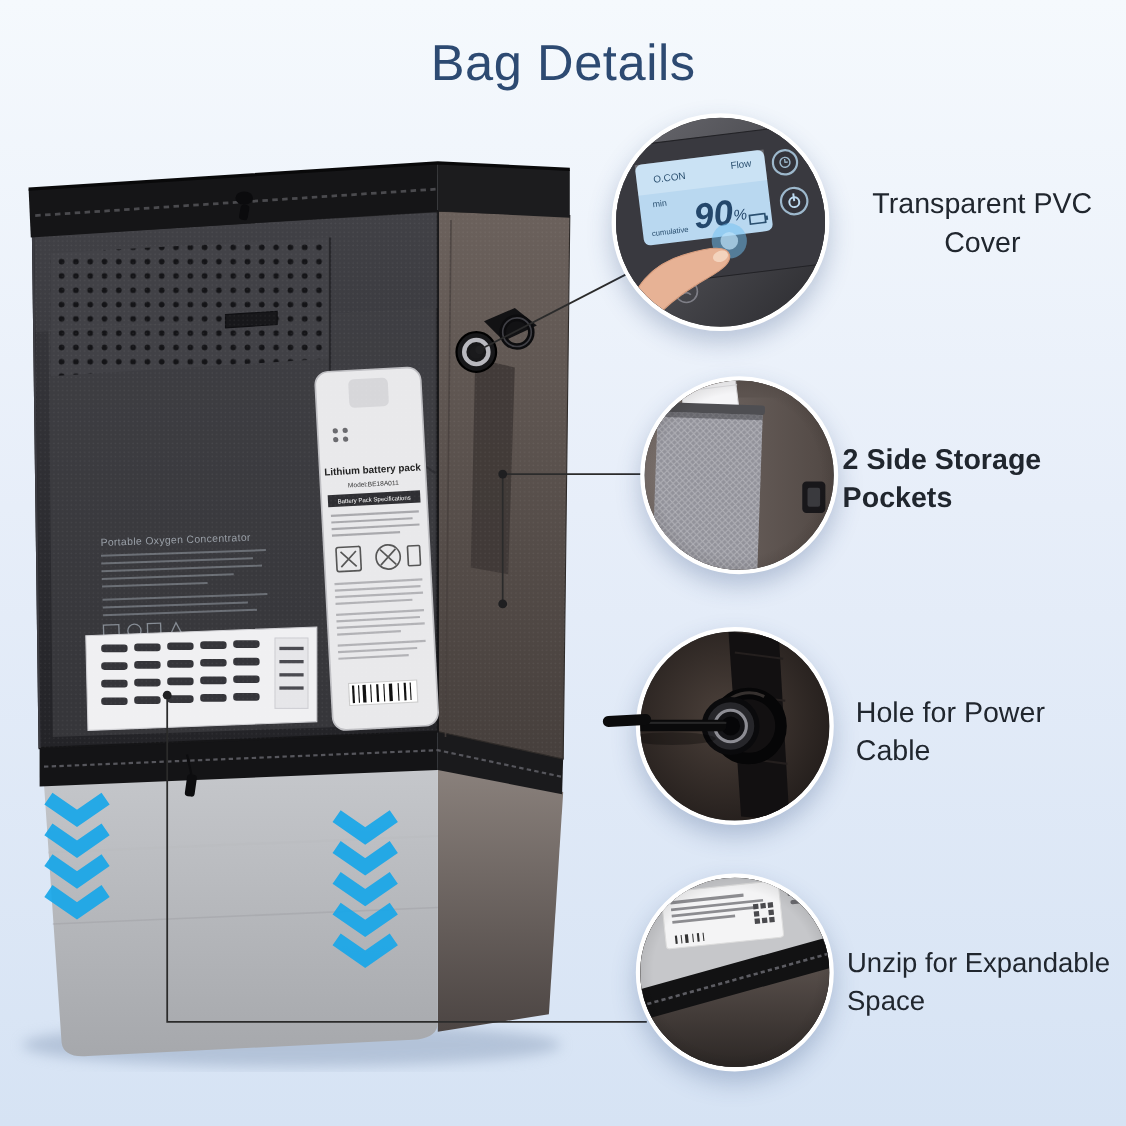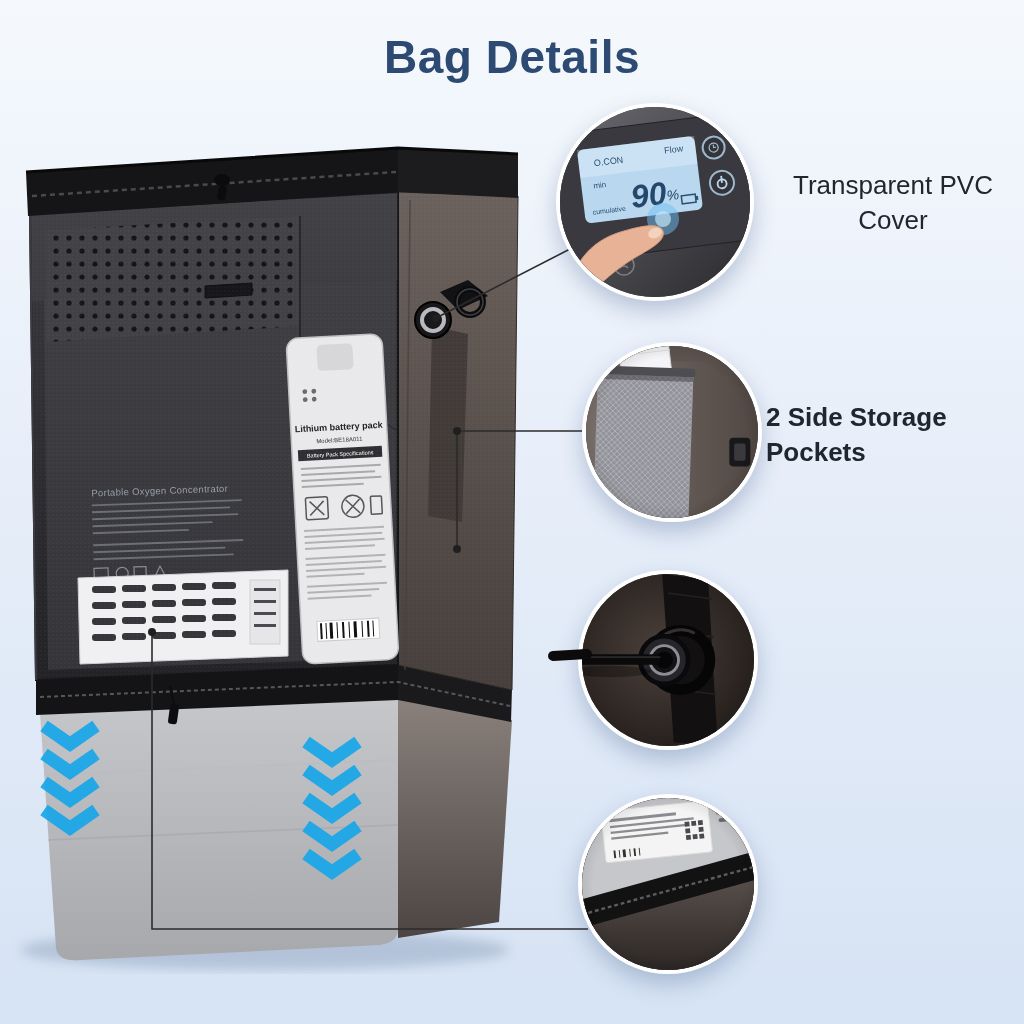--- a/index.html
+++ b/index.html
@@ -1,20 +1,20 @@
 <!DOCTYPE html>
 <html><head>
 <meta charset="utf-8">
 <style>
   html,body{margin:0;padding:0;background:#e8eef8;}
   .canvas{position:relative;width:1024px;height:1024px;overflow:hidden;
     background:linear-gradient(180deg,#f5f9fd 0%,#e7eef9 45%,#d6e3f4 100%);
     font-family:"Liberation Sans",sans-serif;}
   .page-title{position:absolute;top:30px;left:0;width:1024px;text-align:center;
-    font-size:46px;font-weight:bold;letter-spacing:.5px;color:#2d4a72;}
+    font-size:46px;font-weight:normal;letter-spacing:.5px;color:#2d4a72;}
   .bag-svg{position:absolute;left:0;top:130px;width:540px;height:850px;z-index:1;}
   .leader-svg{position:absolute;left:0;top:0;width:1024px;height:1024px;z-index:2;pointer-events:none;}
   .callout{position:absolute;border-radius:50%;border:4px solid #ffffff;overflow:hidden;
     box-sizing:border-box;box-shadow:0 10px 22px rgba(45,75,125,.28);z-index:3;background:#333;}
   .callout svg{display:block;width:100%;height:100%;}
   .co1{left:556px;top:103px;width:198px;height:198px;}
   .co2{left:582px;top:342px;width:180px;height:180px;}
   .co3{left:578px;top:570px;width:180px;height:180px;}
   .co4{left:578px;top:794px;width:180px;height:180px;}
   .cable-stub{position:absolute;left:548px;top:650px;width:44px;height:10px;background:#0b0b0c;
@@ -414,14 +414,16 @@
         <polygon points="0,106 180,56 180,88 0,138" fill="#121213"></polygon>
         <path d="M0,122 L180,72" stroke="#5c5c62" stroke-width="2.5" stroke-dasharray="4,3" fill="none"></path>
       </g>
       <polygon points="0,136 180,86 180,180 0,180" fill="url(#c4b)"></polygon>
       <rect width="180" height="180" fill="url(#vig4)"></rect>
     </svg>
   </div>
 
   <div class="lbl lbl1">Transparent PVC Cover</div>
   <div class="lbl lbl2">2 Side Storage Pockets</div>
+  <div class="lbl lbl3">Hole for Power Cable</div>
+  <div class="lbl lbl4">Unzip for Expandable Space</div>
 
 </div>
 
 </body></html>

